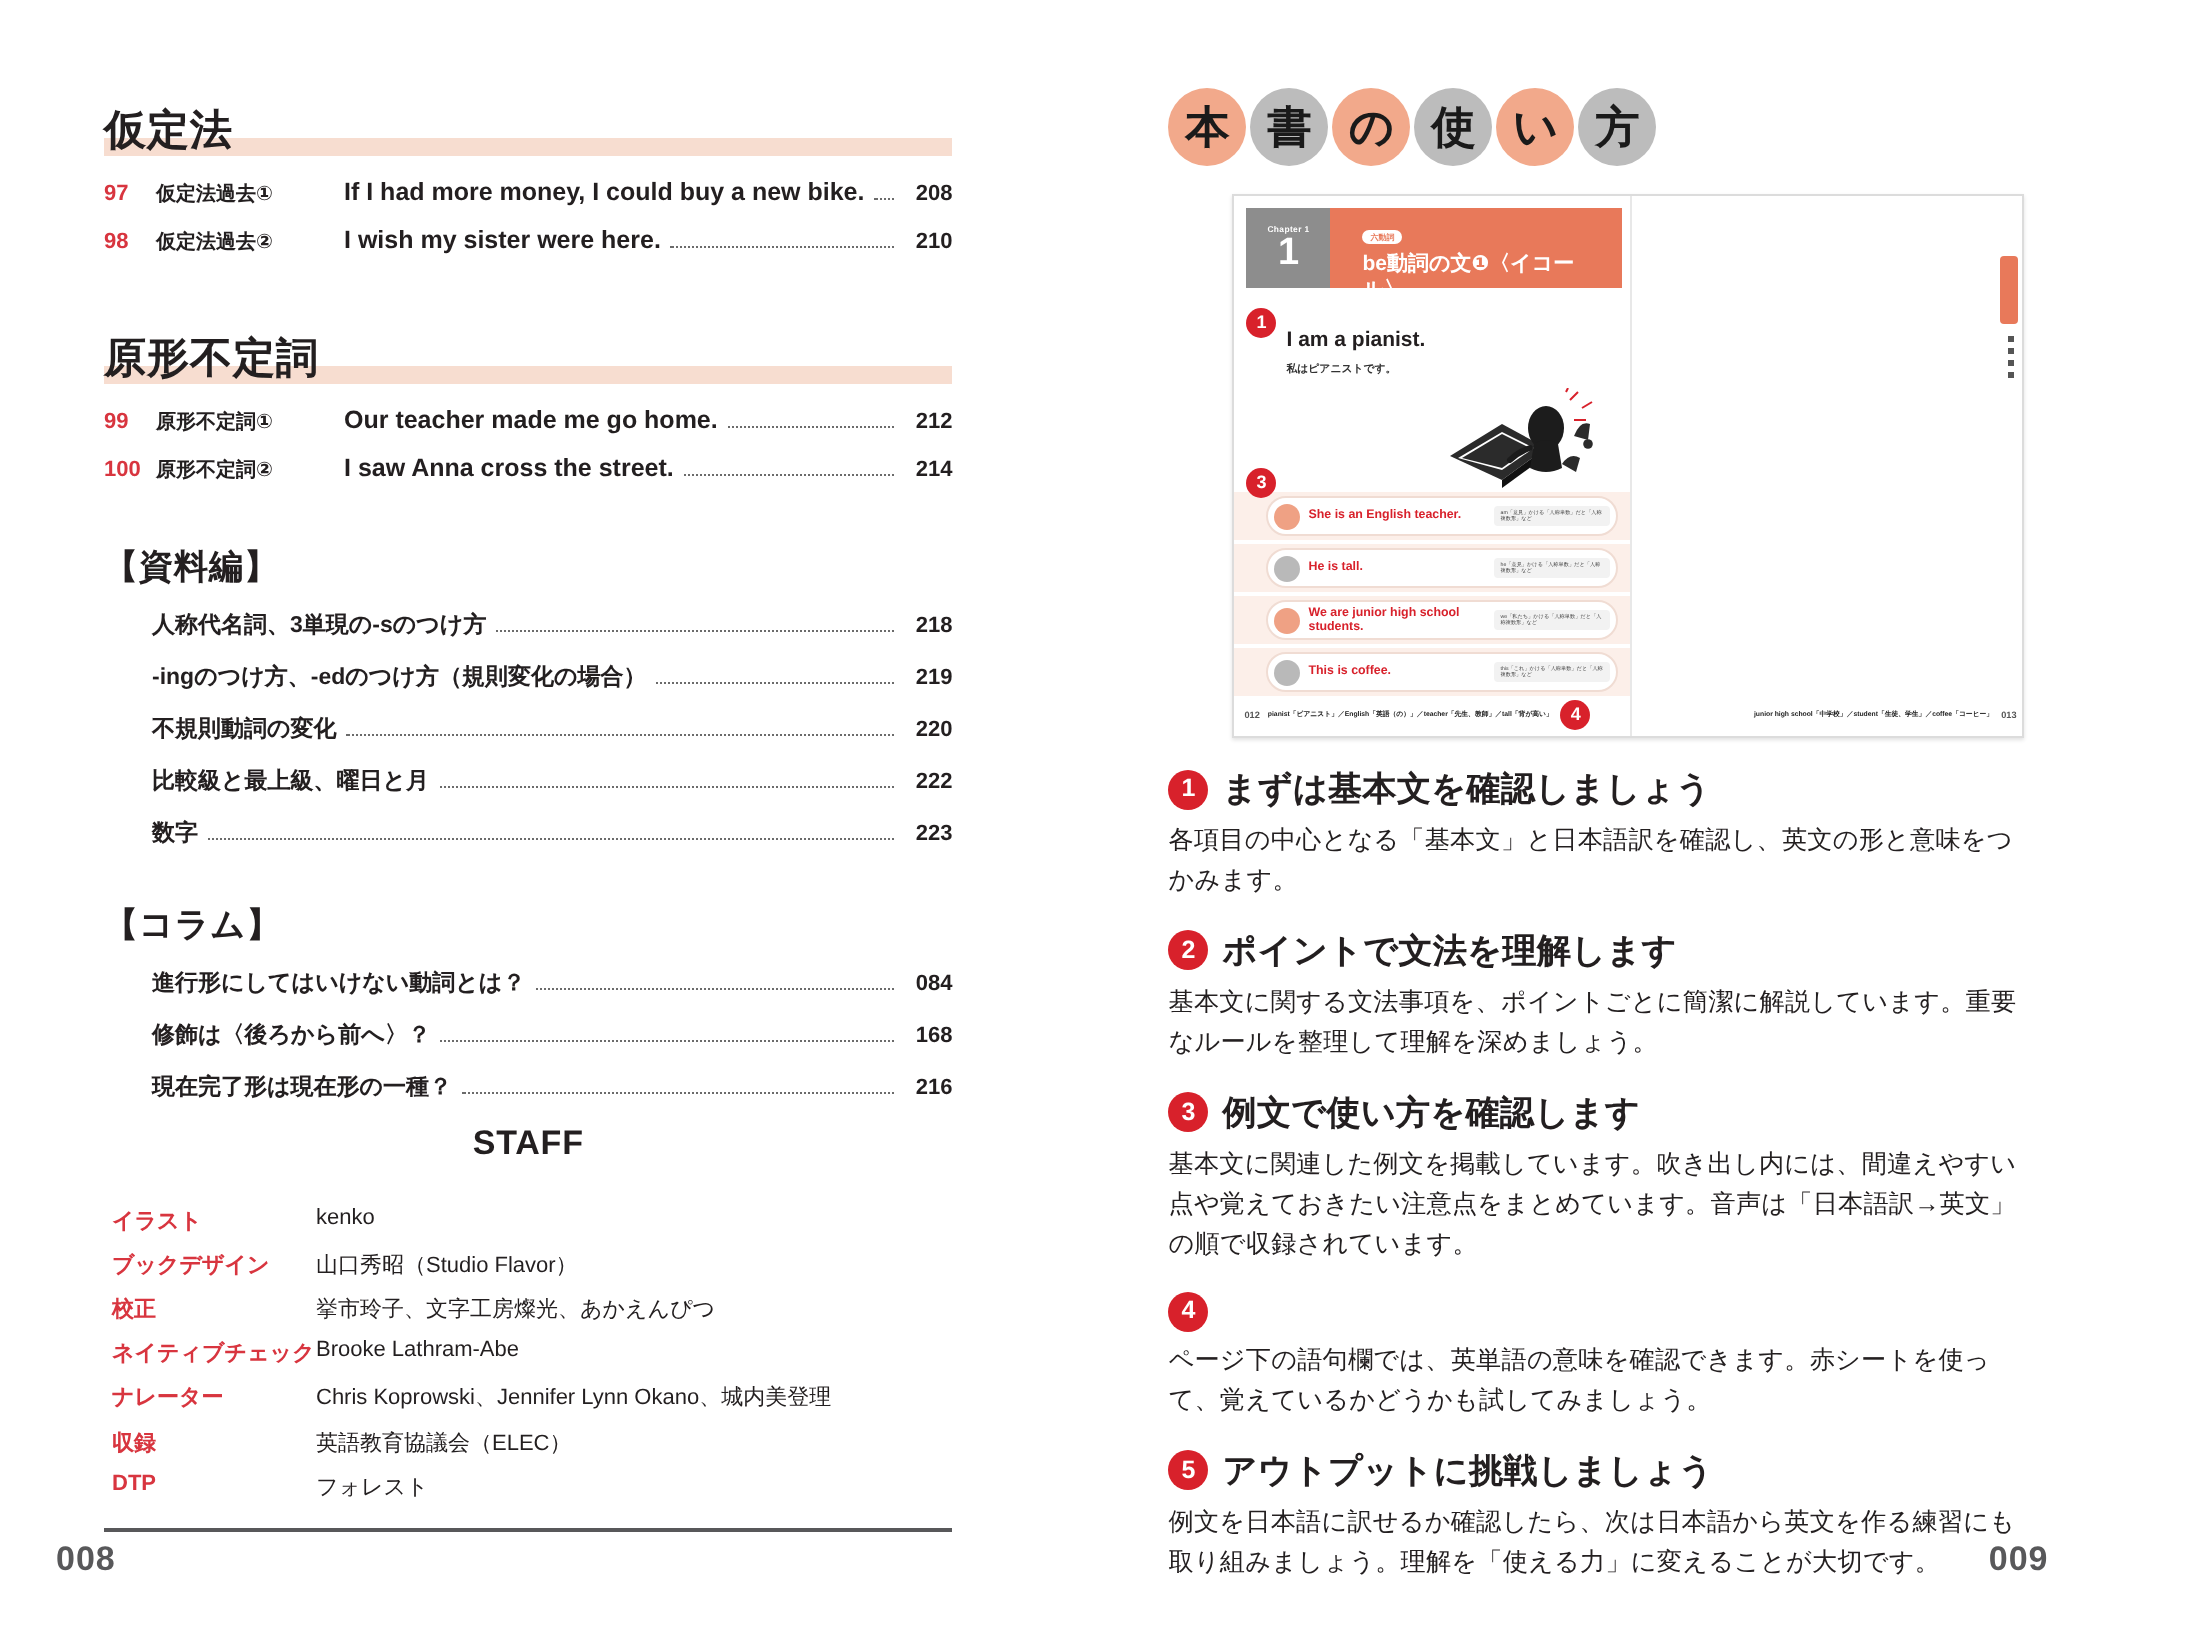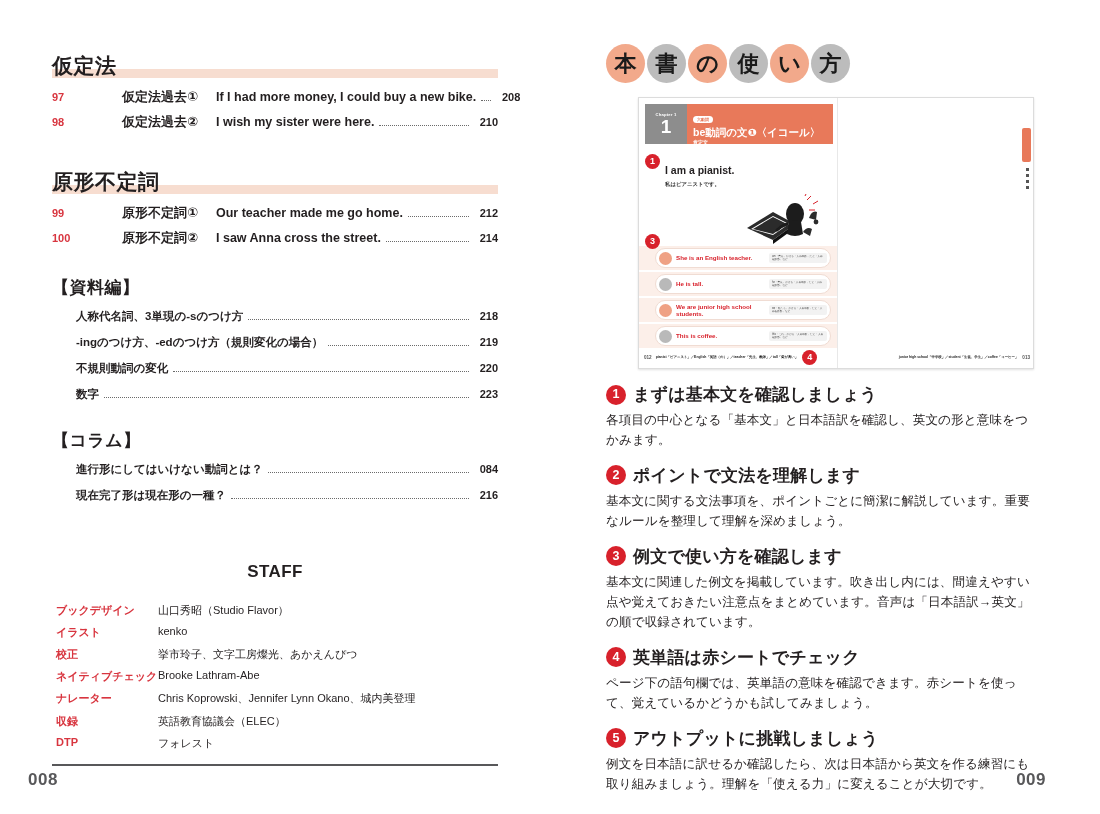--- a/index.html
+++ b/index.html
@@ -22,21 +22,21 @@
   }
   .toc-head-text {
     font-size: 21px; font-weight: 700; letter-spacing: .5px;
     line-height: 1; padding-bottom: 2px; white-space: nowrap; z-index: 2;
     background: linear-gradient(to top, #f7ddd0 0 9px, transparent 9px 100%);
   }
   .toc-head-bar { flex: 1; height: 9px; background: #f7ddd0; z-index: 1; }
 
   .toc-row { display: flex; align-items: baseline; font-size: 11.5px; line-height: 1; padding: 5.5px 0; justify-content: space-between; }
   .toc-num { width: 26px; font-size: 11px; font-weight: 700; color: #d8353f; flex: none; }
-  .toc-label { width: 94px; font-weight: 600; font-size: 13px; flex: none; margin-left: 44px; }
+  .toc-label { width: 94px; font-weight: 600; font-size: 10px; flex: none; }
   .toc-en { font-weight: 700; font-size: 12.5px; white-space: nowrap; }
   .dots { flex: 1; border-bottom: 1.5px dotted #6b6b6b; margin: 0 5px 3px 5px; min-width: 10px; height: 1px; }
   .toc-page { font-size: 11px; font-weight: 700; flex: none; text-align: right; width: 24px; }
 
   .toc-sub-head { font-size: 17px; font-weight: 700; margin: 22px 0 4px 0; letter-spacing: .5px; }
   .toc-row-plain { display: flex; align-items: baseline; font-size: 11.5px; padding: 5.5px 0; }
   .toc-row-plain .t { font-weight: 600; white-space: nowrap; margin-left: 24px; }
 
   
   .staff { position: absolute; left: 52px; right: 52px; top: 562px; }
@@ -70,21 +70,21 @@
     border: 1px solid #dcdcdc; background: #fff; overflow: hidden;
     box-shadow: 0 1px 2px rgba(0,0,0,.12);
   }
   .inset-l { position: absolute; left: 0; top: 0; width: 198px; height: 272px; background:#fff; }
   .inset-r { position: absolute; left: 198px; top: 0; width: 198px; height: 272px; background:#fff; border-left: 1px solid #e8e8e8; }
 
   .ins-hdr { display: flex; height: 40px; margin: 6px 4px 0 6px; }
   .ins-chap { width: 42px; background: #8d8d8d; color: #fff; display:flex; flex-direction:column; align-items:center; justify-content:center; }
   .ins-chap .c1 { font-size: 4.2px; font-weight: 700; letter-spacing:.2px; }
   .ins-chap .c2 { font-size: 19px; font-weight: 700; line-height: 1; }
-  .ins-ttl { flex:1; background:#e8795a; color:#fff; padding: 3px 6px; }
+  .ins-ttl { flex:1; background:#e8795a; color:#fff; padding: 3px 16px; }
   .ins-tag { display:inline-block; background:#fff; color:#e8795a; font-size:4px; font-weight:700; border-radius:6px; padding:1px 4px; }
   .ins-ttl-main { font-size: 10.5px; font-weight: 700; line-height: 1.2; margin-top:1px; }
   .ins-ttl-sub { font-size: 5px; font-weight:600; opacity:.95; }
 
   .ins-basic { margin: 20px 0 0 26px; font-size: 10.5px; font-weight: 700; }
   .ins-basic-ja { margin: 5px 0 0 26px; font-size: 5.4px; font-weight: 600; color:#333; }
 
   .badge {
     border-radius: 50%; background: #d8212b; color: #fff;
     display: inline-flex; align-items: center; justify-content: center;
@@ -180,52 +180,62 @@
         <span class="t">-ingのつけ方、-edのつけ方（規則変化の場合）</span>
         <span class="dots"></span>
         <span class="toc-page">219</span>
       </div>
       <div class="toc-row-plain">
         <span class="t">不規則動詞の変化</span>
         <span class="dots"></span>
         <span class="toc-page">220</span>
       </div>
       <div class="toc-row-plain">
+        <span class="t">比較級と最上級、曜日と月</span>
+        <span class="dots"></span>
+        <span class="toc-page">222</span>
+      </div>
+      <div class="toc-row-plain">
         <span class="t">数字</span>
         <span class="dots"></span>
         <span class="toc-page">223</span>
       </div>
     </div>
 
     <div>
       <div class="toc-sub-head">【コラム】</div>
       <div class="toc-row-plain">
         <span class="t">進行形にしてはいけない動詞とは？</span>
         <span class="dots"></span>
         <span class="toc-page">084</span>
+      </div>
+      <div class="toc-row-plain">
+        <span class="t">修飾は〈後ろから前へ〉？</span>
+        <span class="dots"></span>
+        <span class="toc-page">168</span>
       </div>
       <div class="toc-row-plain">
         <span class="t">現在完了形は現在形の一種？</span>
         <span class="dots"></span>
         <span class="toc-page">216</span>
       </div>
     </div>
 
     <div class="staff">
       <div class="staff-head">
         <span class="staff-title">STAFF</span>
         <span class="staff-rule"></span>
       </div>
       <div class="staff-row">
+        <span class="staff-role">イラスト</span>
+        <span class="staff-val">kenko</span>
+      </div>
+      <div class="staff-row">
         <span class="staff-role">ブックデザイン</span>
         <span class="staff-val">山口秀昭（Studio Flavor）</span>
-      </div>
-      <div class="staff-row">
-        <span class="staff-role">イラスト</span>
-        <span class="staff-val">kenko</span>
       </div>
       <div class="staff-row">
         <span class="staff-role">校正</span>
         <span class="staff-val">挙市玲子、文字工房燦光、あかえんぴつ</span>
       </div>
       <div class="staff-row">
         <span class="staff-role">ネイティブチェック</span>
         <span class="staff-val">Brooke Lathram-Abe</span>
       </div>
       <div class="staff-row">
@@ -369,21 +379,20 @@
       <div class="exp-item">
         <div class="exp-head">
           <span class="badge exp-badge">3</span>
           <span class="exp-title">例文で使い方を確認します</span>
         </div>
         <div class="exp-body">基本文に関連した例文を掲載しています。吹き出し内には、間違えやすい点や覚えておきたい注意点をまとめています。音声は「日本語訳→英文」の順で収録されています。</div>
       </div>
       <div class="exp-item">
         <div class="exp-head">
           <span class="badge exp-badge">4</span>
-          <span class="exp-title">英単語は赤シートでチェック</span>
         </div>
         <div class="exp-body">ページ下の語句欄では、英単語の意味を確認できます。赤シートを使って、覚えているかどうかも試してみましょう。</div>
       </div>
       <div class="exp-item">
         <div class="exp-head">
           <span class="badge exp-badge">5</span>
           <span class="exp-title">アウトプットに挑戦しましょう</span>
         </div>
         <div class="exp-body">例文を日本語に訳せるか確認したら、次は日本語から英文を作る練習にも取り組みましょう。理解を「使える力」に変えることが大切です。</div>
       </div>

